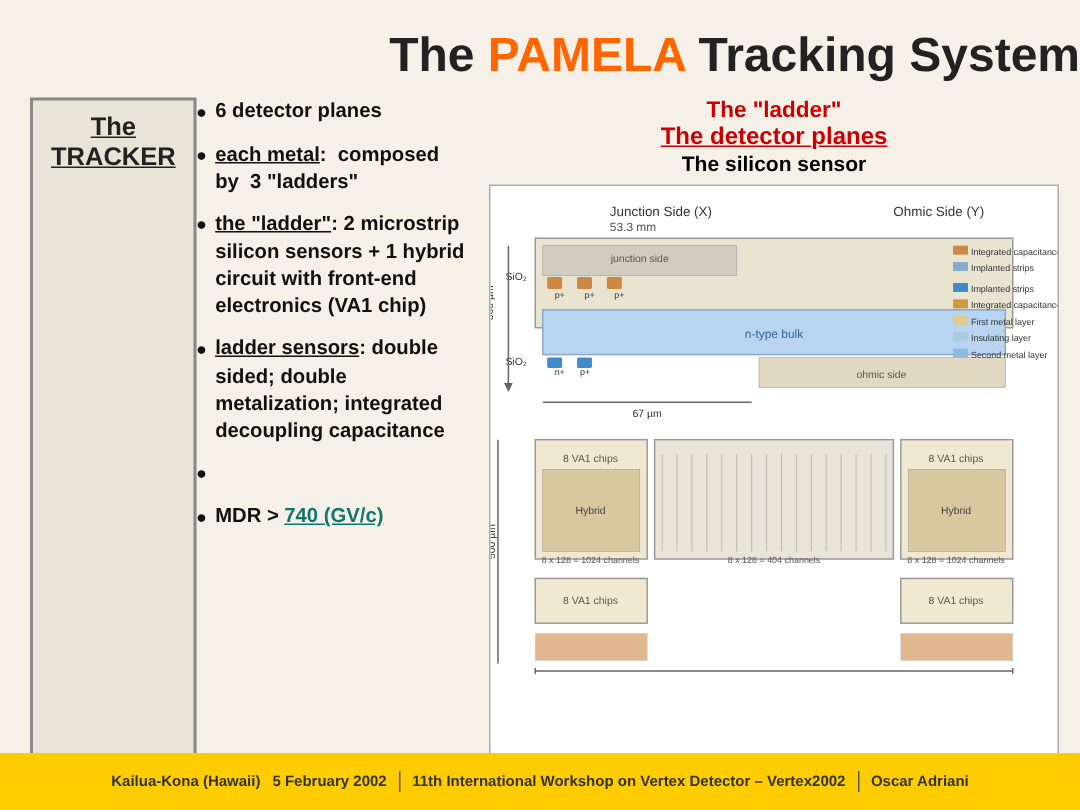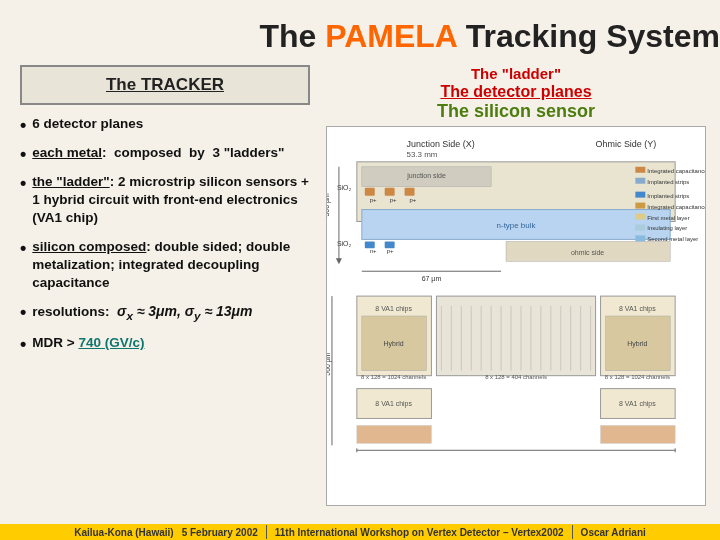--- a/index.html
+++ b/index.html
@@ -30,21 +30,21 @@
       flex-direction: row;
       padding: 0 20px;
       gap: 16px;
       height: 450px;
     }
 
     .left-panel {
       width: 290px;
       flex-shrink: 0;
       display: flex;
-      flex-direction: column;
+      flex-direction: row;
       gap: 0;
     }
 
     .tracker-box {
       border: 2px solid #888;
       background: #e8e4d8;
       text-align: center;
       padding: 8px 12px;
       font-size: 17px;
       font-weight: bold;
@@ -119,23 +119,23 @@
     }
 
     .label-detector {
       font-size: 16px;
       font-weight: bold;
       color: #cc0000;
       text-decoration: underline;
     }
 
     .label-silicon {
-      font-size: 18px;
-      font-weight: bold;
-      color: #4d7c0f;
+      font-size: 14px;
+      font-weight: bold;
+      color: #000000;
     }
 
     .diagram-area {
       width: 380px;
       height: 380px;
       background: #fff;
       border: 1px solid #aaa;
       position: relative;
       overflow: hidden;
     }
@@ -145,21 +145,21 @@
       width: 100%;
       height: 100%;
     }
 
     .footer-bar {
       position: absolute;
       bottom: 0;
       left: 0;
       right: 0;
       background: #ffcc00;
-      height: 16px;
+      height: 38px;
       display: flex;
       align-items: center;
       justify-content: center;
       font-size: 10px;
       font-weight: bold;
       color: #333;
       gap: 8px;
       padding: 0 10px;
       font-family: Arial, sans-serif;
     }
@@ -195,28 +195,24 @@
       <li>
         <span class="bullet-dot">•</span>
         <span><span class="underline-text">each metal</span>:&nbsp; composed&nbsp; by&nbsp; 3 "ladders"</span>
       </li>
       <li>
         <span class="bullet-dot">•</span>
         <span><span class="underline-text">the "ladder"</span>: 2 microstrip silicon sensors + 1 hybrid circuit with front-end electronics (VA1 chip)</span>
       </li>
       <li>
         <span class="bullet-dot">•</span>
-        <span><span class="underline-text">silicon composed</span>: double sided; double metalization; integrated decoupling capacitance</span>
+        <span><span class="underline-text">ladder sensors</span>: double sided; double metalization; integrated decoupling capacitance</span>
       </li>
       <li class="resolutions-li">
         <span class="bullet-dot">•</span>
-        <span>
-          <span>resolutions:</span>
-          &nbsp;<span class="resolutions-math">σ<sub>x</sub> ≈ 3μm, σ<sub>y</sub> ≈ 13μm</span>
-        </span>
       </li>
       <li class="mdr-li">
         <span class="bullet-dot">•</span>
         <span>
           <span>MDR &gt; </span><span class="mdr-link">740 (GV/c)</span>
         </span>
       </li>
     </ul>
   </div>
 

